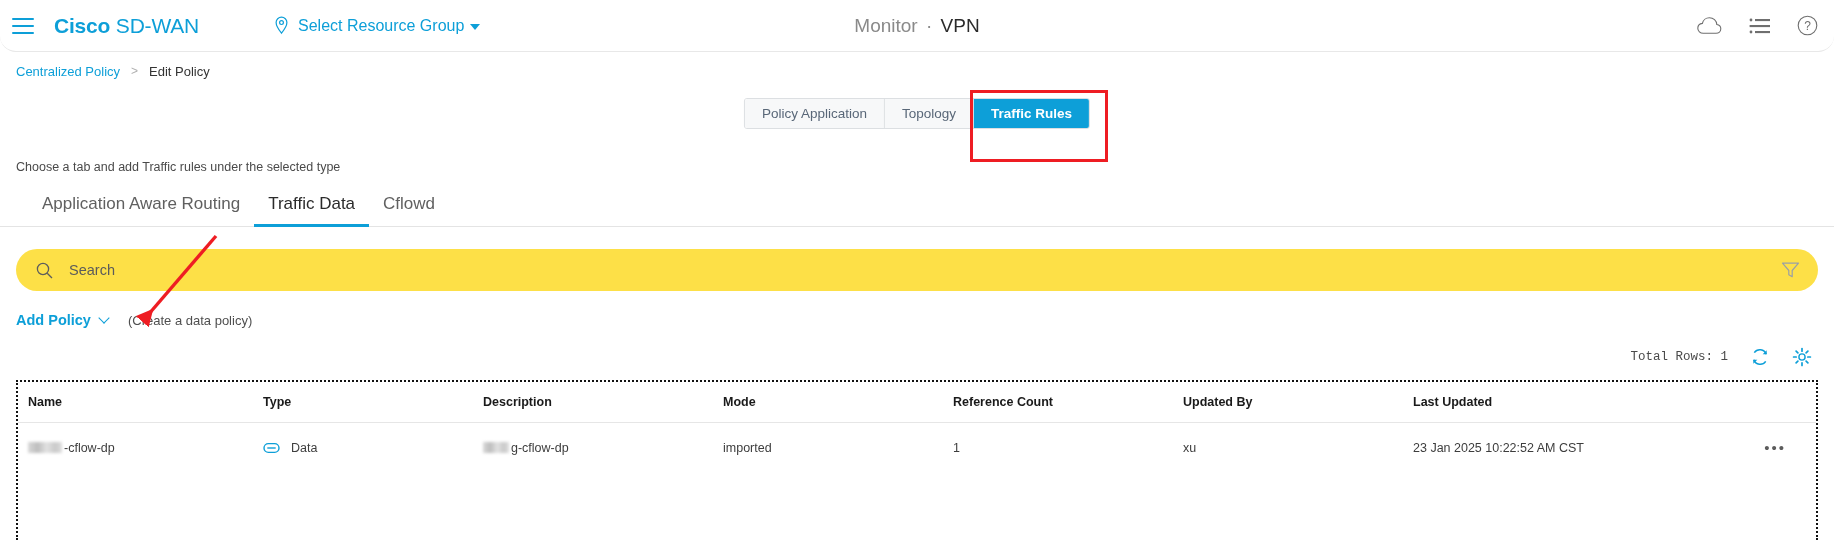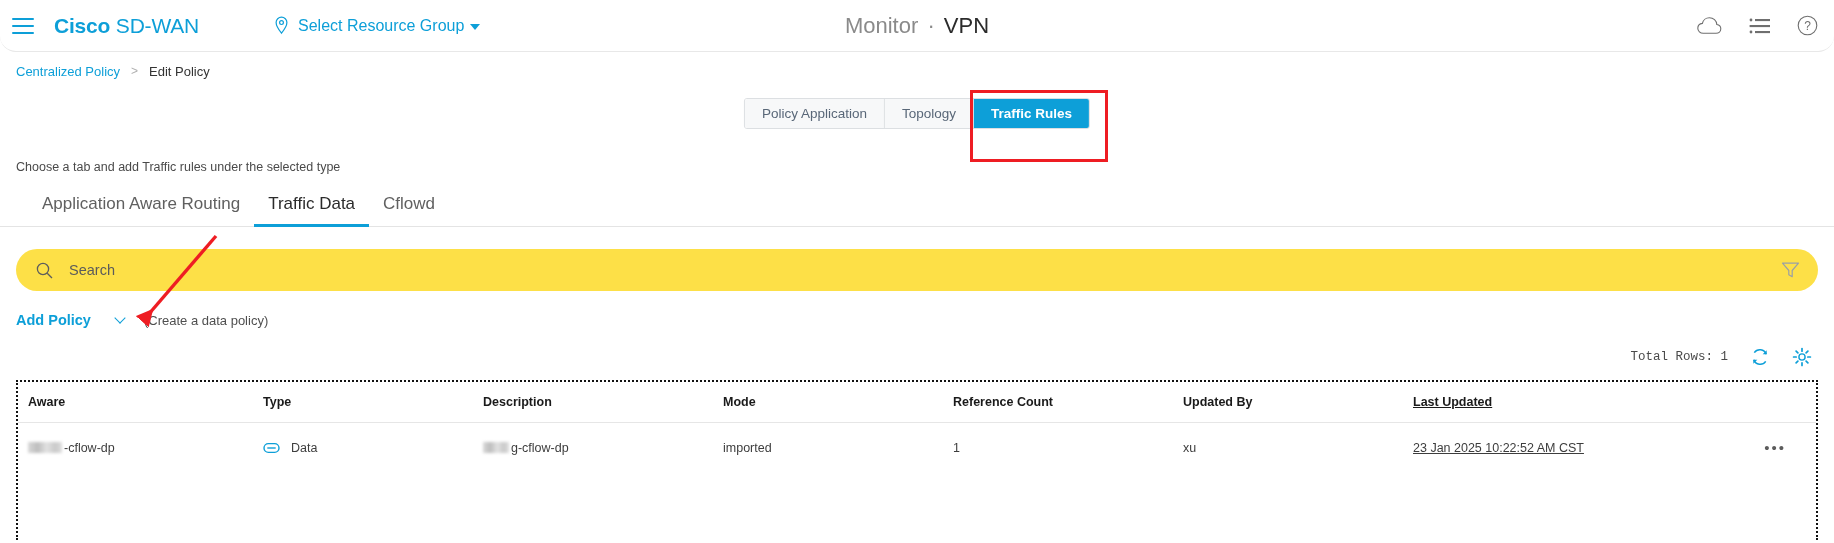--- a/index.html
+++ b/index.html
@@ -59,21 +59,21 @@
     border-right: 5px solid transparent;
     border-top: 6px solid #0d9fd8;
     margin-left: -2px;
     margin-top: 3px;
   }
 
   .page-title {
     position: absolute;
     left: 0; right: 0;
     text-align: center;
-    font-size: 22px;
+    font-size: 19px;
     pointer-events: none;
   }
   .pt-section { color: #8a8a8a; }
   .pt-sep { color: #8a8a8a; padding: 0 3px; }
   .pt-current { color: #2b2b2b; }
 
   .header-icons {
     position: absolute;
     right: 16px;
     display: flex;
@@ -202,21 +202,21 @@
     display: flex;
     align-items: center;
     gap: 20px;
   }
   .add-policy {
     color: #0d9fd8;
     font-size: 14.5px;
     font-weight: bold;
     display: flex;
     align-items: center;
-    gap: 25px;
+    gap: 9px;
     cursor: pointer;
   }
   .chev {
     display: inline-block;
     width: 8px; height: 8px;
     border-right: 1.8px solid #0d9fd8;
     border-bottom: 1.8px solid #0d9fd8;
     transform: rotate(45deg);
     margin-top: -4px;
   }
@@ -261,21 +261,21 @@
     padding: 16px 0;
     vertical-align: middle;
     white-space: nowrap;
   }
   .c-name   { width: 245px; padding-left: 10px !important; }
   .c-type   { width: 220px; }
   .c-desc   { width: 240px; }
   .c-mode   { width: 230px; }
   .c-ref    { width: 230px; }
   .c-upd    { width: 230px; }
-  .c-last   { width: 240px; text-decoration: underline; }
+  .c-last   { width: 240px; }
   .c-act    { width: auto; text-align: right; padding-right: 30px !important; }
 
   .redacted {
     display: inline-block;
     width: 34px;
     height: 11px;
     background: linear-gradient(90deg,#d8d8d8 0%,#bdbdbd 28%,#e2e2e2 55%,#c9c9c9 80%,#dedede 100%);
     filter: blur(1.6px);
     vertical-align: -1px;
     margin-right: 2px;
@@ -409,21 +409,21 @@
       <line x1="4.1" y1="15.9" x2="5.9" y2="14.1"></line>
       <line x1="14.1" y1="5.9" x2="15.9" y2="4.1"></line>
     </g>
   </svg>
 </div>
 
 <div class="table-wrap">
   <table>
     <thead>
       <tr>
-        <th class="c-name">Aware</th>
+        <th class="c-name">Name</th>
         <th class="c-type">Type</th>
         <th class="c-desc">Description</th>
         <th class="c-mode">Mode</th>
         <th class="c-ref">Reference Count</th>
         <th class="c-upd">Updated By</th>
         <th class="c-last">Last Updated</th>
         <th class="c-act"></th>
       </tr>
     </thead>
     <tbody>

